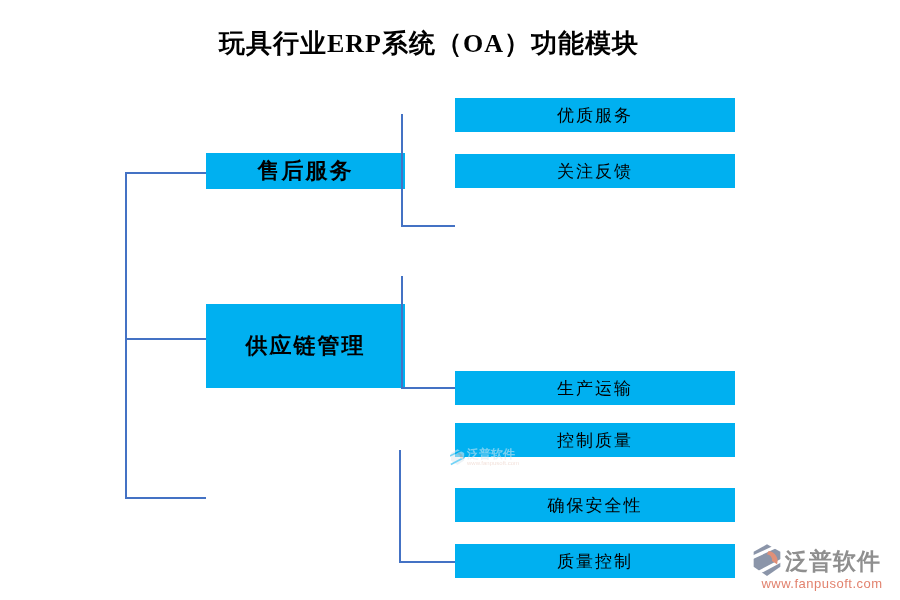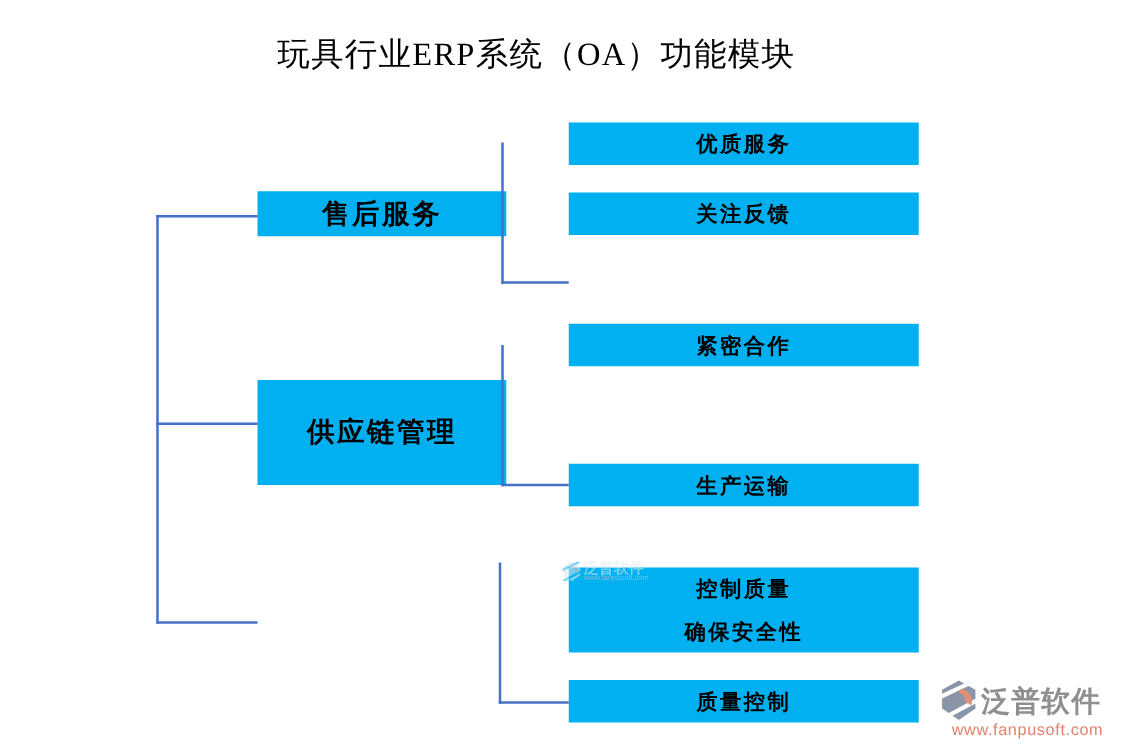--- a/index.html
+++ b/index.html
@@ -2,34 +2,34 @@
 <html><head>
 <meta charset="utf-8">
 <style>
   html,body{margin:0;padding:0;background:#ffffff;}
   .canvas{
     position:relative;width:900px;height:600px;background:#ffffff;overflow:hidden;
     font-family:"Liberation Serif","DejaVu Serif",serif;color:#000;
   }
   .title{
     position:absolute;left:0;top:26px;width:858px;text-align:center;
-    font-size:26px;font-weight:normal;letter-spacing:1px;
+    font-size:26px;font-weight:bold;letter-spacing:1px;
   }
   .line{position:absolute;background:#4472C4;z-index:3;}
   .line.v{width:2px;}
   .line.h{height:2px;}
   .cat{
     position:absolute;left:206px;width:199px;background:#00B0F0;z-index:2;
     display:flex;align-items:center;justify-content:center;
     font-size:22px;font-weight:bold;letter-spacing:2px;
   }
   .sub{
     position:absolute;left:455px;width:280px;height:34px;background:#00B0F0;z-index:2;
     display:flex;align-items:center;justify-content:center;
-    font-size:17px;font-weight:bold;letter-spacing:2px;
+    font-size:17px;font-weight:normal;letter-spacing:2px;
   }
   
   .wm{
     position:absolute;left:752px;top:544px;width:140px;z-index:4;
     font-family:"Liberation Sans","DejaVu Sans",sans-serif;
   }
   .wm-top{display:flex;align-items:center;}
   .wm-logo{width:30px;height:34px;flex:0 0 auto;margin-right:3px;}
   .wm-brand{font-size:23px;font-weight:bold;color:#8f8f8f;letter-spacing:1px;white-space:nowrap;}
   .wm-url{font-size:13px;color:#E2826E;text-align:center;width:100%;margin-top:-2px;letter-spacing:0.5px;}
@@ -64,24 +64,23 @@
 
   <div class="line v" style="left:401px;top:276px;height:113px"></div>
   <div class="line h" style="left:401px;top:387px;width:54px"></div>
 
   <div class="line v" style="left:399px;top:450px;height:113px"></div>
   <div class="line h" style="left:399px;top:561px;width:56px"></div>
 
   <div class="sub" style="top:98px">优质服务</div>
   <div class="sub" style="top:154px">关注反馈</div>
 
-  <div class="sub" style="top:259px">紧密合作</div>
   <div class="sub" style="top:371px">生产运输</div>
 
-  <div class="sub" style="top:454px">控制质量</div>
+  <div class="sub" style="top:423px">控制质量</div>
   <div class="sub" style="top:488px">确保安全性</div>
   <div class="sub" style="top:544px">质量控制</div>
 
   <div class="wm-inner">
     <svg class="wm-logo" viewBox="0 0 36 40" aria-hidden="true">
       <polygon points="18,0 34,9 34,27 18,38 2,27 2,9" fill="#dfe9ef"></polygon>
       <line x1="-2" y1="17" x2="32" y2="1" stroke="#00B0F0" stroke-width="4"></line>
       <line x1="2" y1="37" x2="36" y2="19" stroke="#00B0F0" stroke-width="4"></line>
       <path d="M20,8 A12,12 0 0 1 30,24 L24,20 A7,7 0 0 0 18,12 Z" fill="#eec3b2"></path>
     </svg>

